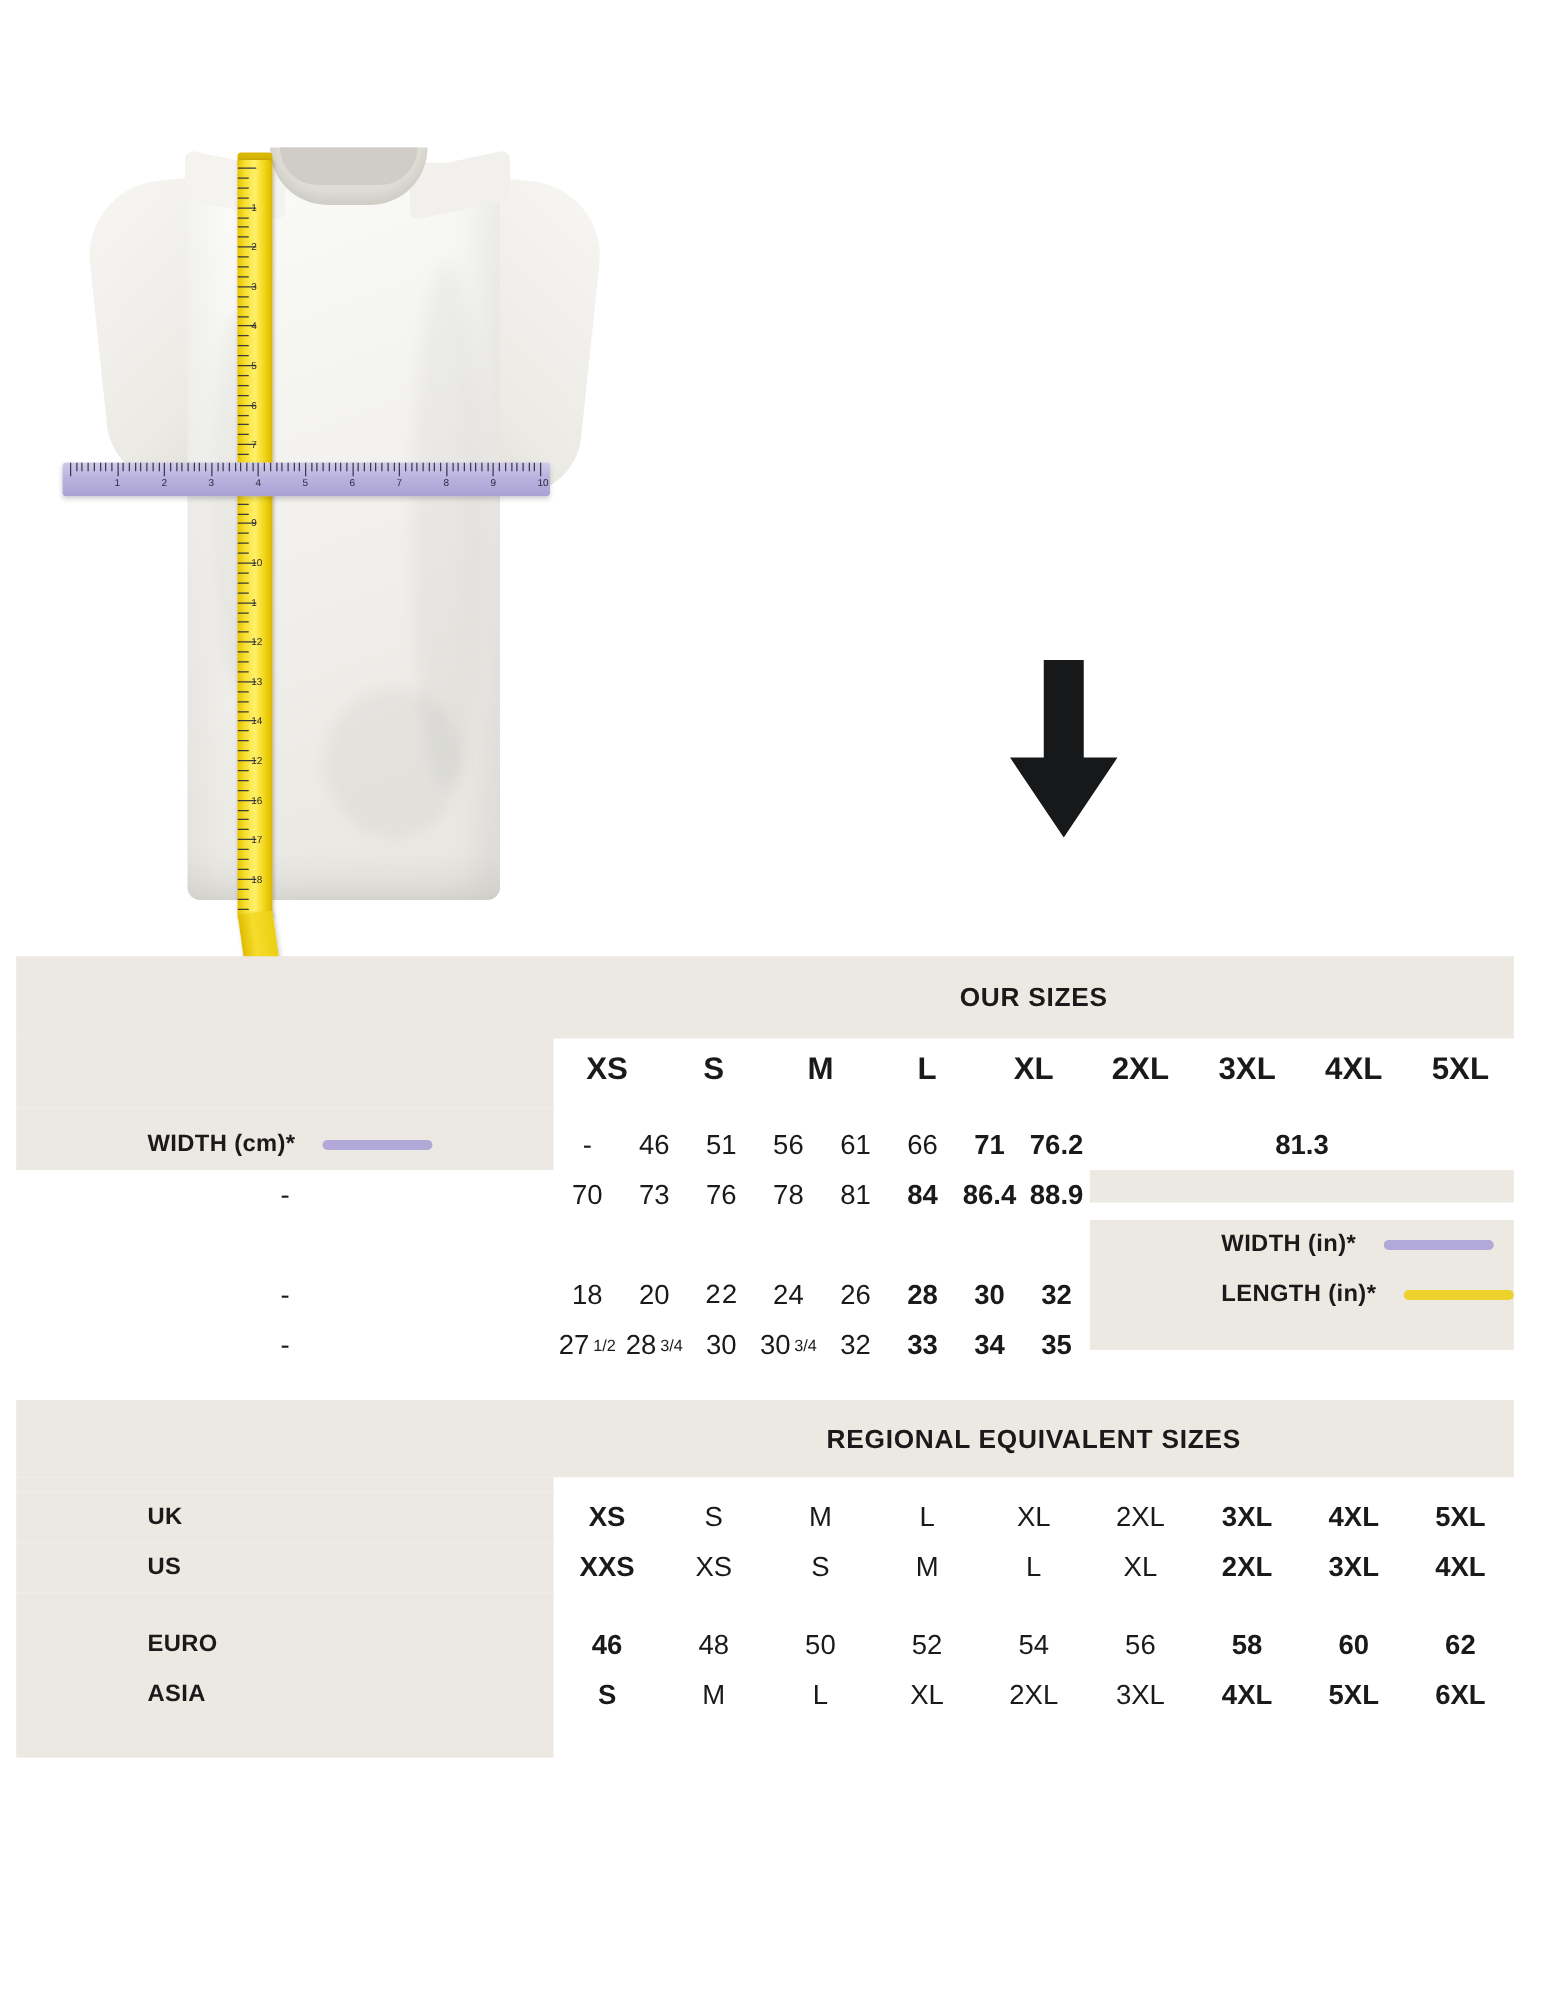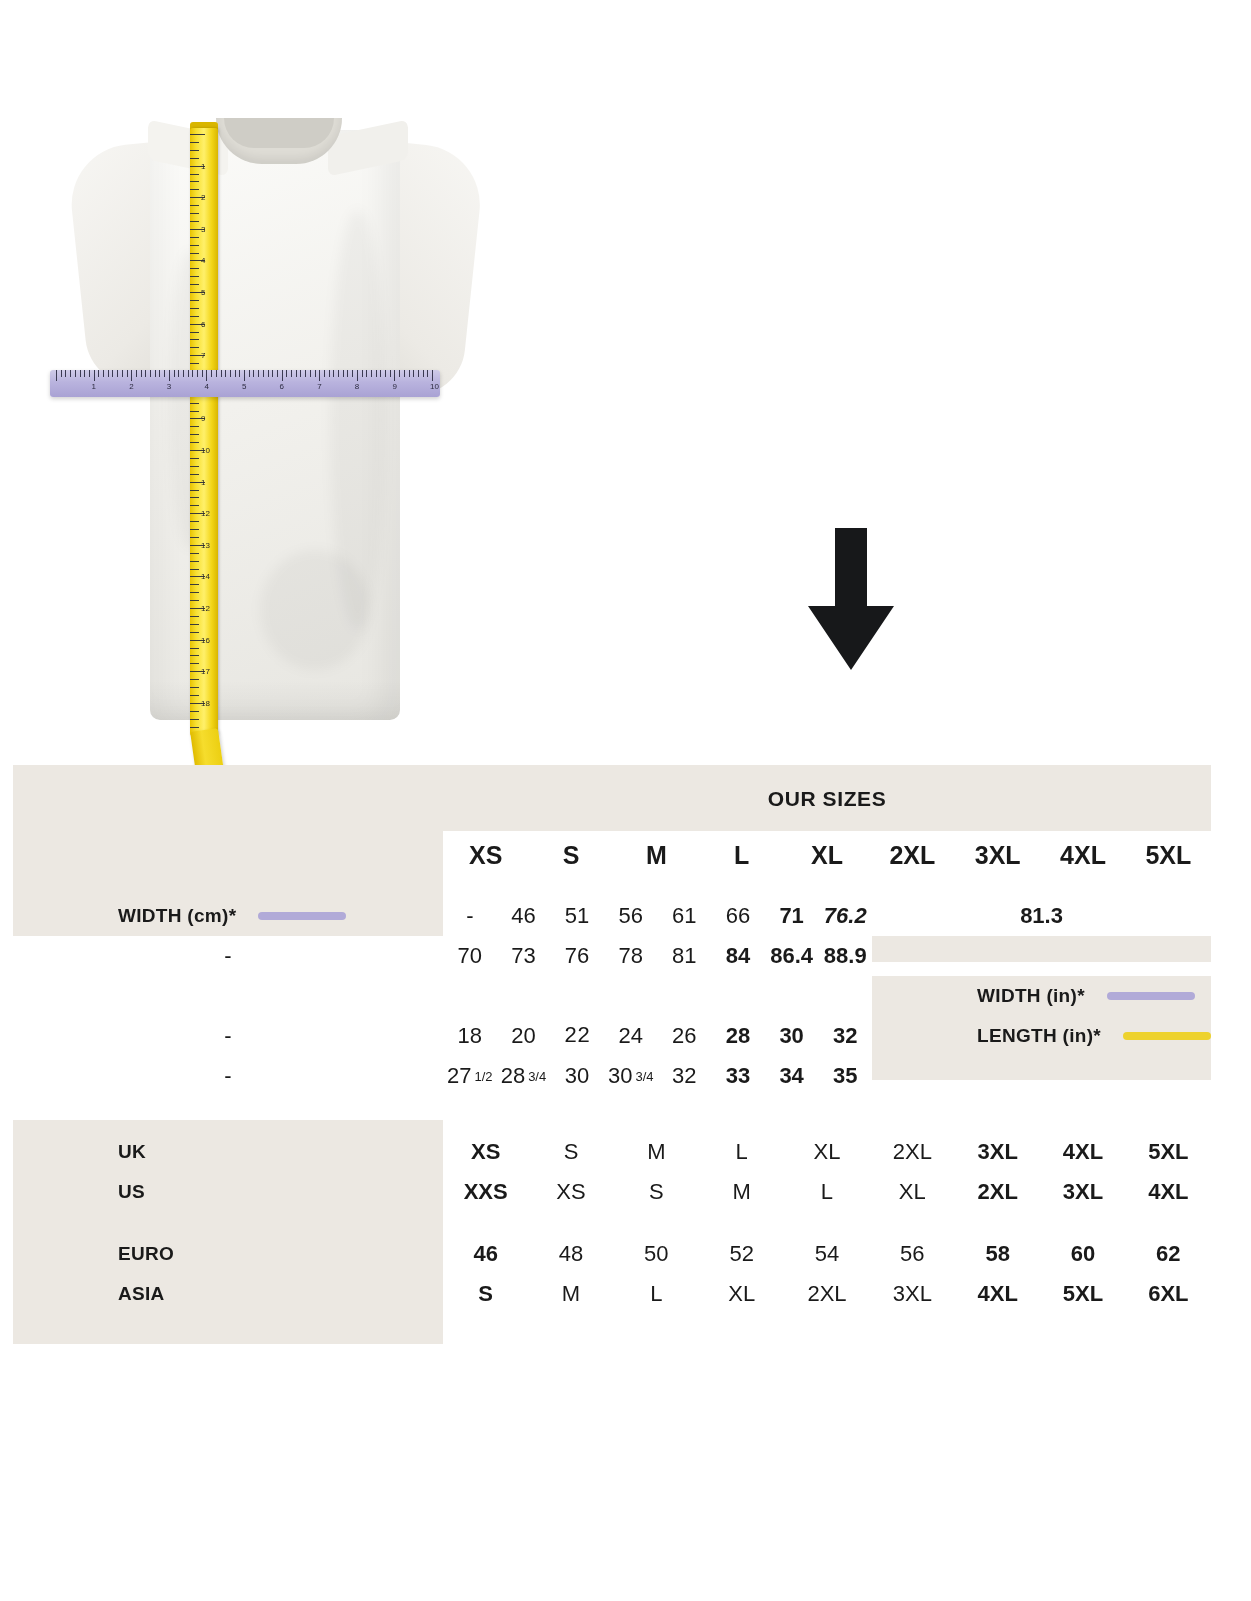--- a/index.html
+++ b/index.html
@@ -568,21 +568,21 @@
         <span class="label-text">WIDTH (cm)*</span>
         <span class="swatch" style="background: rgb(177, 170, 216);"></span>
       </div>
       <div class="cell" style="height: 40px;">-</div>
       <div class="cell" style="height: 40px;">46</div>
       <div class="cell" style="height: 40px;">51</div>
       <div class="cell" style="height: 40px;">56</div>
       <div class="cell" style="height: 40px;">61</div>
       <div class="cell" style="height: 40px;">66</div>
       <div class="cell bold" style="height: 40px;">71</div>
-      <div class="cell bold" style="height: 40px; font-style: italic;">76.2</div>
+      <div class="cell bold" style="height: 40px;">76.2</div>
       <div class="cell bold" style="height: 40px;">81.3</div>
       <div class="cell" style="height: 40px;">-</div>
       <div class="cell" style="height: 40px;">70</div>
       <div class="cell" style="height: 40px;">73</div>
       <div class="cell" style="height: 40px;">76</div>
       <div class="cell" style="height: 40px;">78</div>
       <div class="cell" style="height: 40px;">81</div>
       <div class="cell bold" style="height: 40px;">84</div>
       <div class="cell bold" style="height: 40px;">86.4</div>
       <div class="cell bold" style="height: 40px;">88.9</div>
@@ -629,20 +629,21 @@
       <div class="cell" style="height: 24px;"></div>
       <div class="cell" style="height: 24px;"></div>
       <div class="cell" style="height: 24px;"></div>
       <div class="cell" style="height: 24px;"></div>
       <div class="cell" style="height: 24px;"></div>
       <div class="cell" style="height: 24px;"></div>
     </div>
 
   <div class="title-band">
     <div class="left"></div>
+    <div class="right regional-title">REGIONAL EQUIVALENT SIZES</div>
   </div>
 
   <div class="grid" id="regionalGrid">
       <div class="label-cell" style="height: 12px;"></div>
       <div class="cell" style="height: 12px;"></div>
       <div class="cell" style="height: 12px;"></div>
       <div class="cell" style="height: 12px;"></div>
       <div class="cell" style="height: 12px;"></div>
       <div class="cell" style="height: 12px;"></div>
       <div class="cell" style="height: 12px;"></div>

